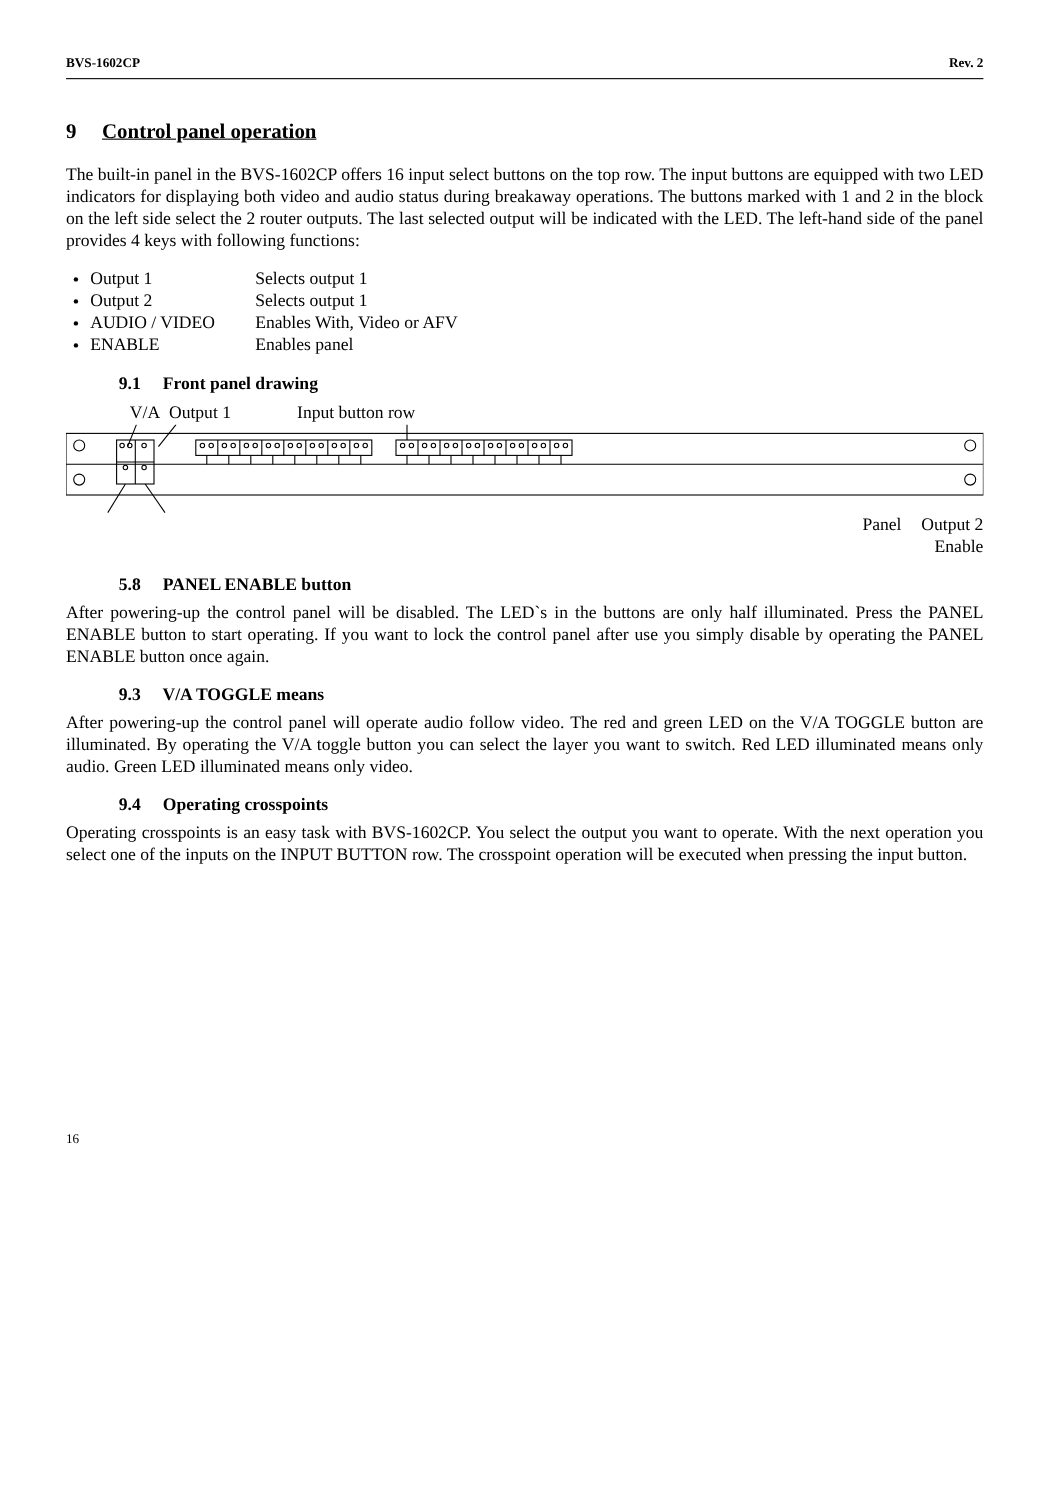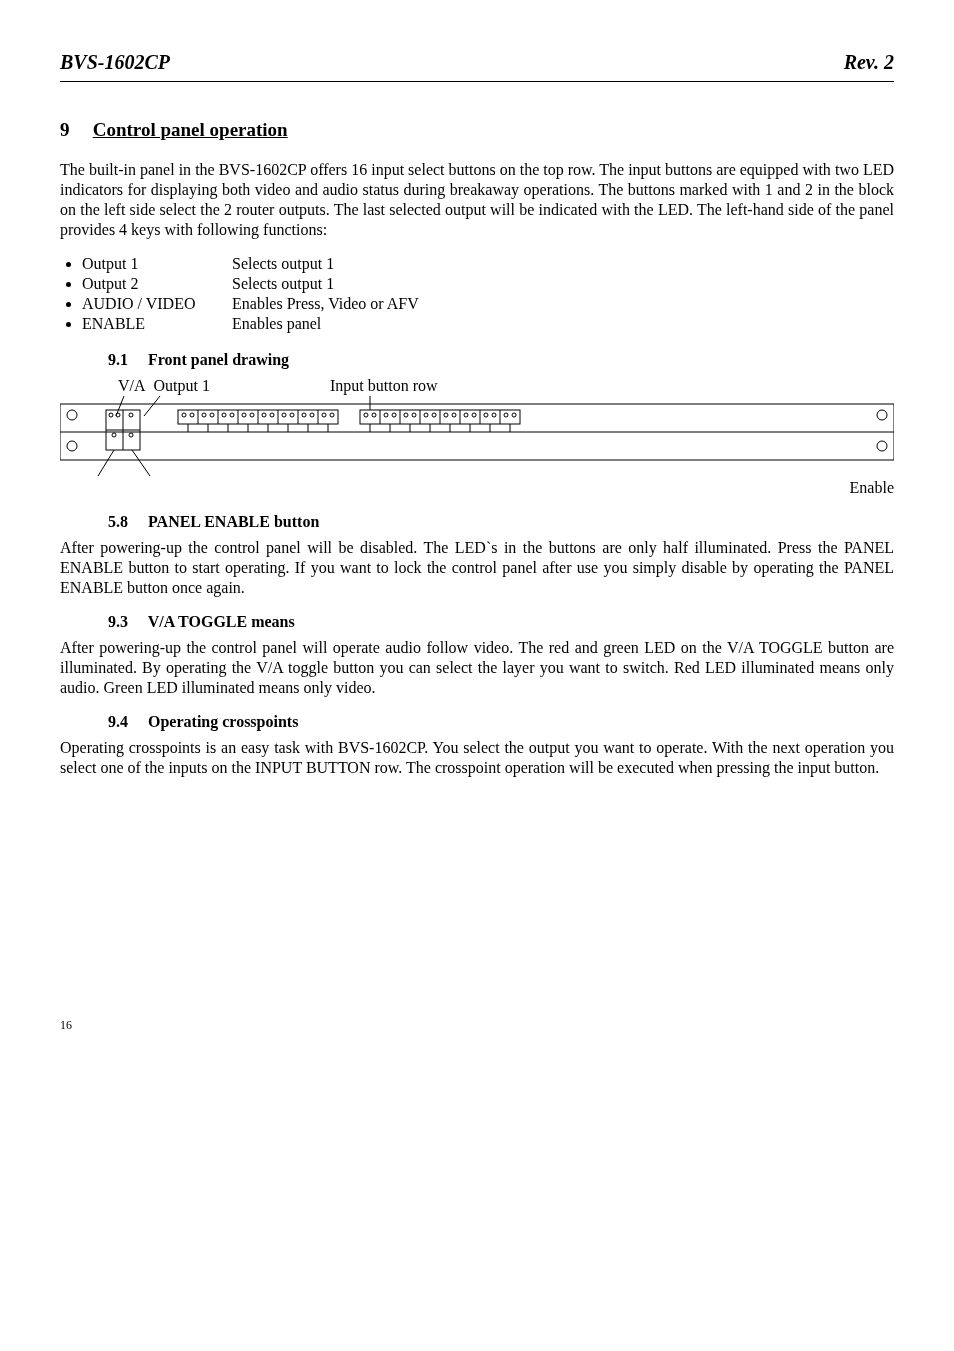--- a/index.html
+++ b/index.html
@@ -10,23 +10,22 @@
     margin: 0;
     padding: 50px 60px;
     width: 954px;
     box-sizing: border-box;
     line-height: 1.25;
   }
   .hdr-row {
     display: flex;
     justify-content: space-between;
     font-weight: bold;
-    font-size: 20px;
+    font-size: 12px;
     margin-bottom: 6px;
-    font-style: italic;
   }
   .hr {
     border: none;
     border-top: 1.5px solid #000;
     margin: 0 0 36px 0;
   }
   h1.section {
     font-size: 19px;
     font-weight: bold;
     margin: 0 0 18px 0;
@@ -37,21 +36,21 @@
   ul.bullets { margin: 0 0 16px 0; padding-left: 22px; }
   ul.bullets li { margin: 0; padding: 0; list-style: disc; }
   .row2col { display:flex; }
   .row2col .c1 { width: 150px; }
   h2.sub { font-size: 16px; font-weight: bold; margin: 14px 0 6px 0; }
   h2.sub .num { display:inline-block; width: 36px; padding-left: 48px; }
   .diagram-wrap { margin: 6px 0 10px 0; text-align: right; }
   .labels-top { display:flex; margin-left: 40px; font-size: 16px; }
   .labels-top .lab1 { margin-left: 18px; }
   .labels-top .lab2 { margin-left: 8px; }
-  .labels-top .lab3 { margin-left: 120px; }
+  .labels-top .lab3 { margin-left: 60px; }
   .toggle-label { margin-left: 44px; }
   .panel-svg { display:block; }
   .labels-bot { margin-left: 56px; }
   .labels-bot .line1 span:first-child { display:inline-block; }
   .labels-bot .line1 span:last-child { margin-left: 14px; }
   .pagenum { margin-top: 240px; font-size: 12px; }
 </style>
 </head>
 <body>
 
@@ -77,21 +76,21 @@
   </li>
   <li>
     <span class="row2col">
       <span class="c1">Output 2</span>
       <span>Selects output 1</span>
     </span>
   </li>
   <li>
     <span class="row2col">
       <span class="c1">AUDIO / VIDEO</span>
-      <span>Enables Press, Video or AFV</span>
+      <span>Enables With, Video or AFV</span>
     </span>
   </li>
   <li>
     <span class="row2col">
       <span class="c1">ENABLE</span>
       <span>Enables panel</span>
     </span>
   </li>
 </ul>
 
@@ -216,20 +215,24 @@
           <line x1="130" y1="14" x2="130" y2="22"></line>
           <line x1="150" y1="14" x2="150" y2="22"></line>
       </g>
     </g>
 
     <line x1="54" y1="54" x2="38" y2="80" stroke="#000" stroke-width="1"></line>
     <line x1="72" y1="54" x2="90" y2="80" stroke="#000" stroke-width="1"></line>
   </svg>
 
   <div class="labels-bot">
+    <div class="line1">
+      <span>Panel</span>
+      <span>Output 2</span>
+    </div>
     <div>Enable</div>
   </div>
 </div>
 
 <h2 class="sub">
   <span class="num">5.8</span>
   <span>PANEL ENABLE button</span>
 </h2>
 <p class="body">After powering-up the control panel will be disabled. The LED`s in the buttons are only half illuminated. Press the PANEL ENABLE button to start operating. If you want to lock the control panel after use you simply disable by operating the PANEL ENABLE button once again.</p>
 

